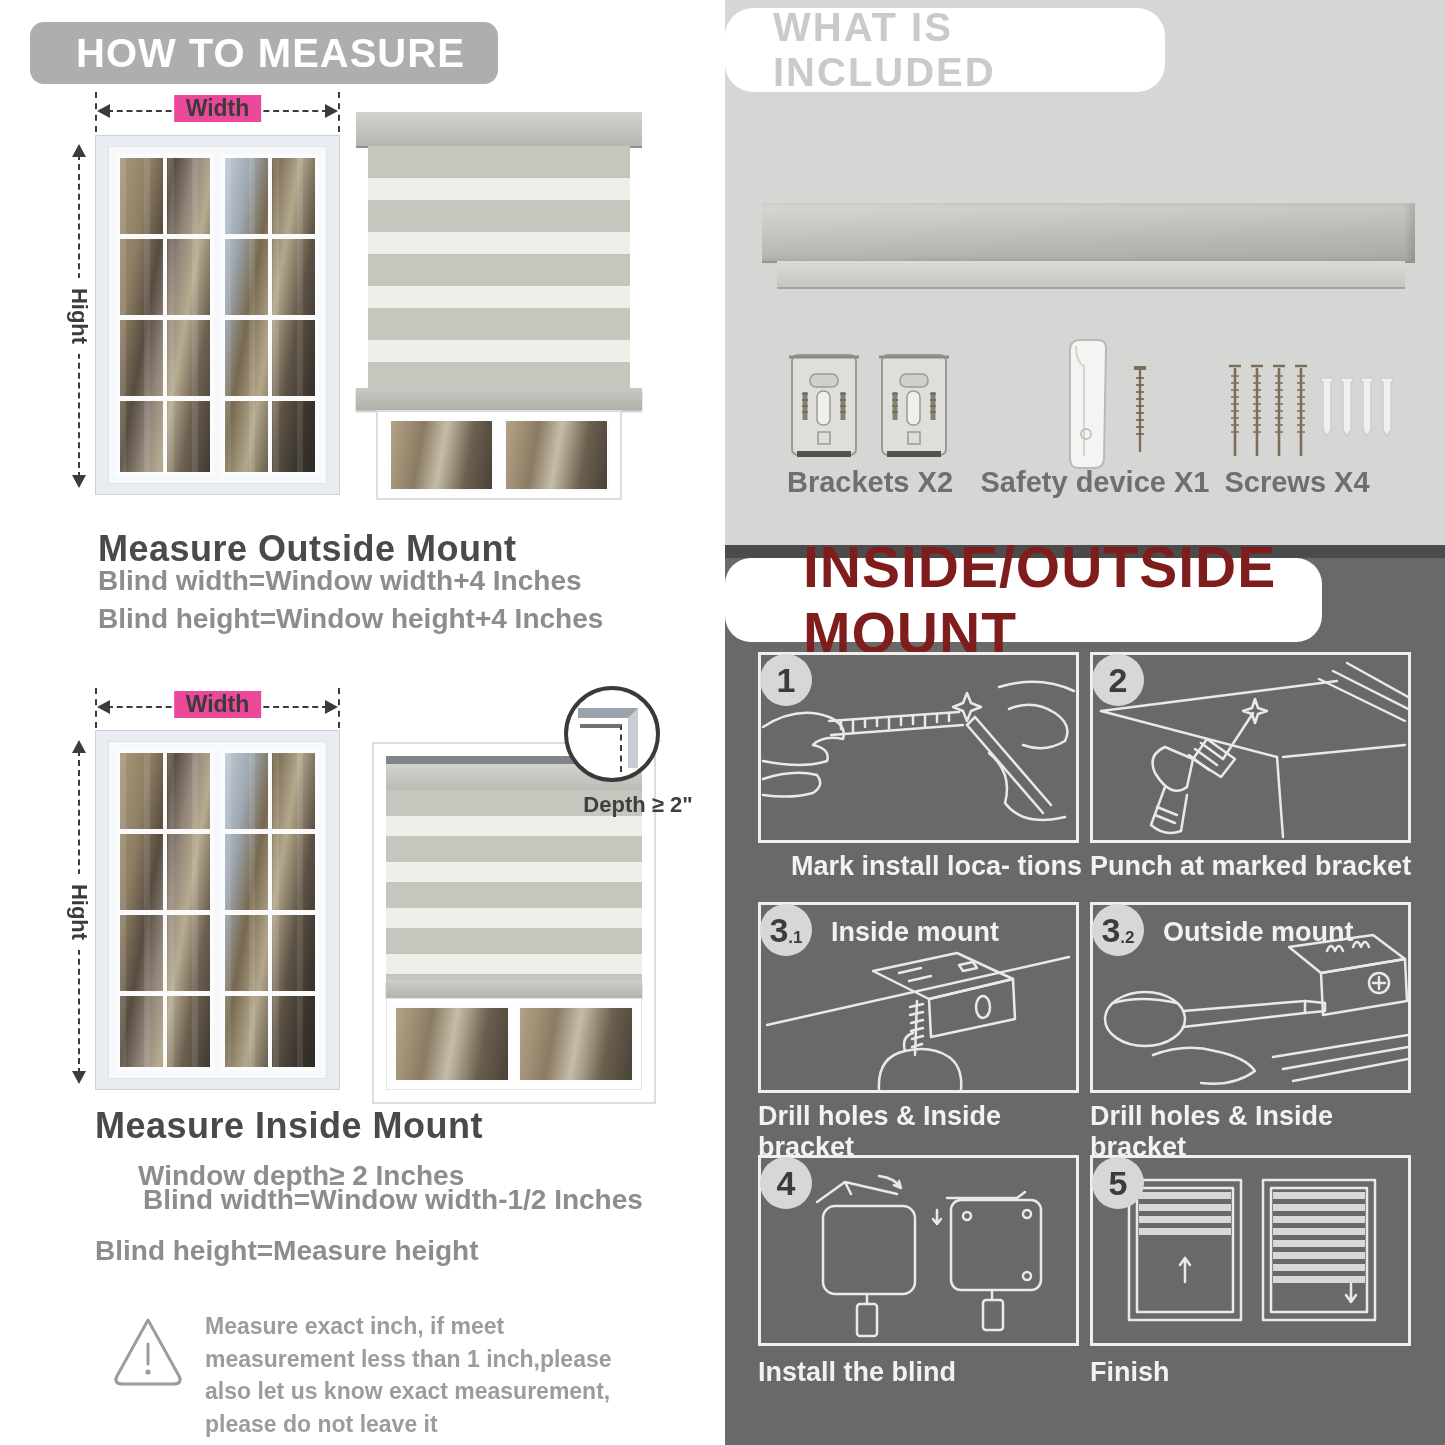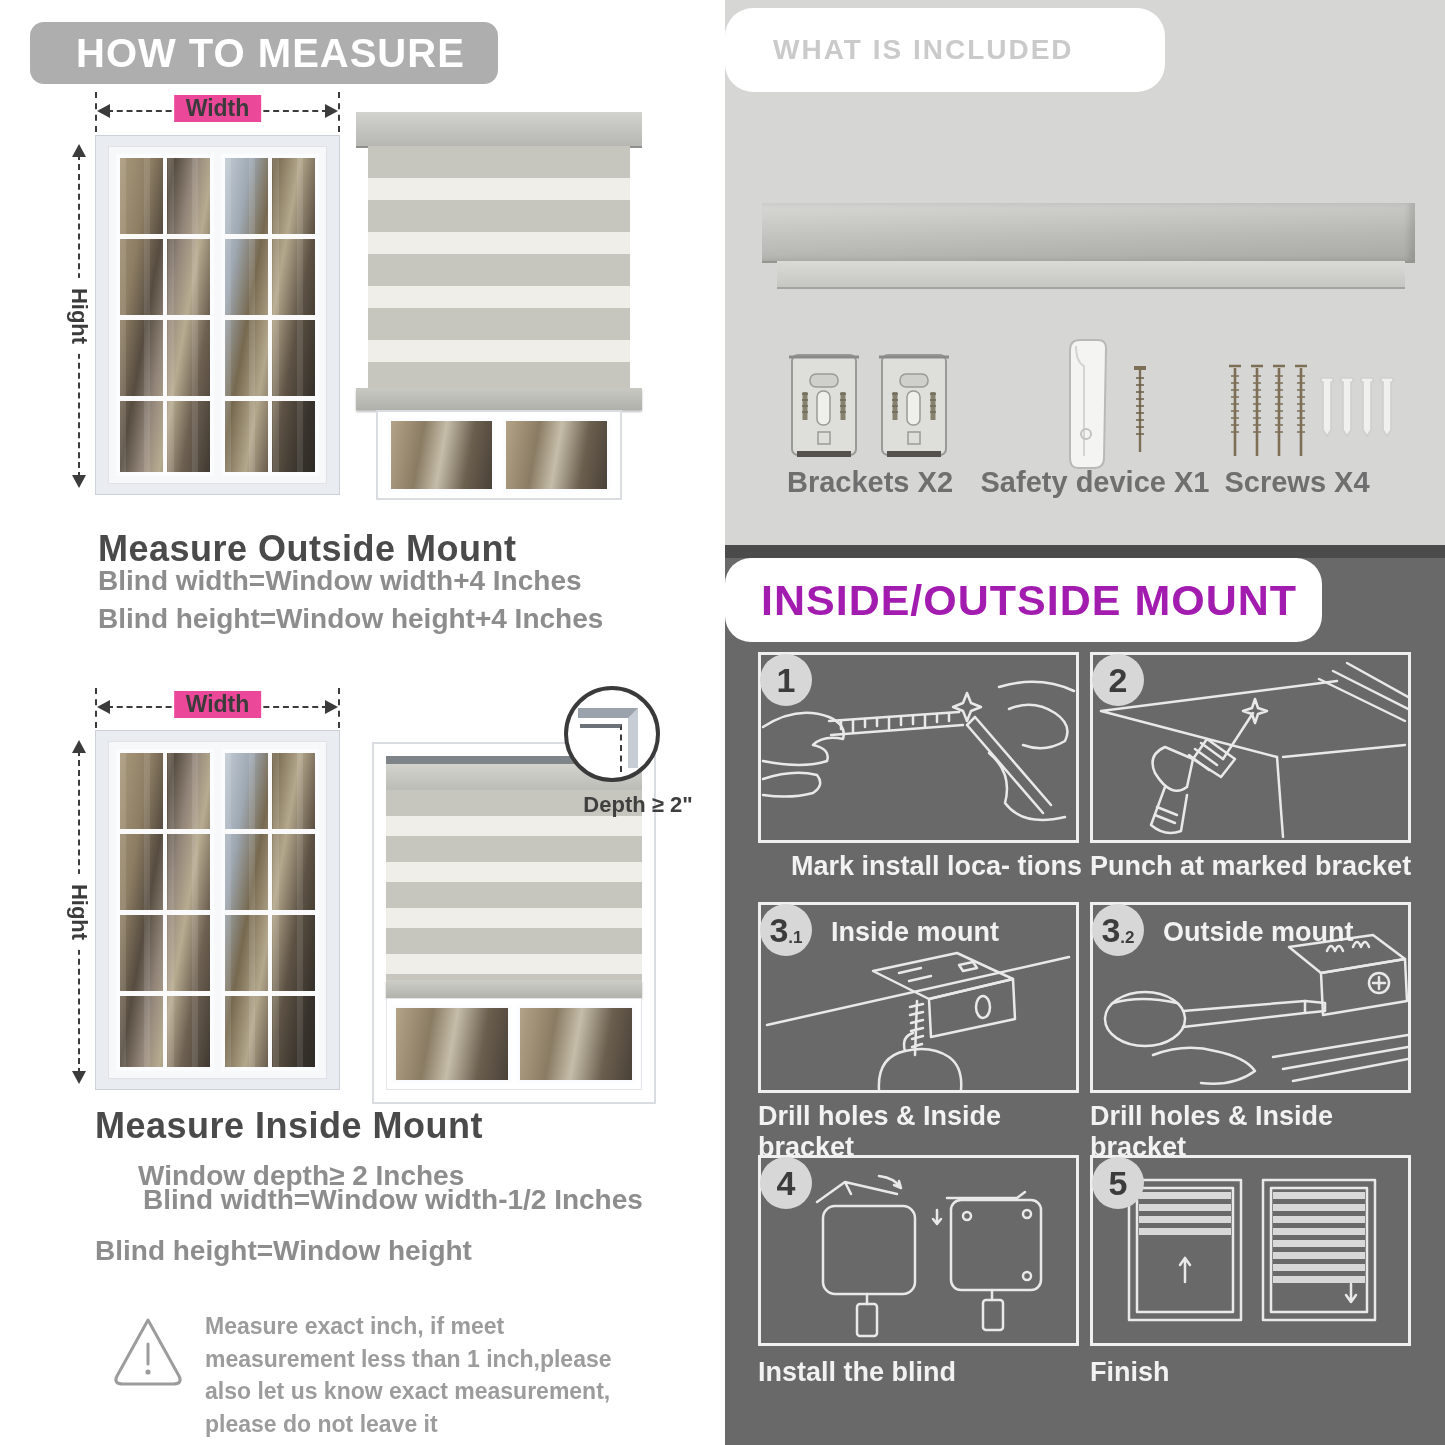--- a/index.html
+++ b/index.html
@@ -63,34 +63,34 @@
   .sub-line{font-size:28px;font-weight:bold;color:#8d8d8d;}
   .depth-lbl{font-size:22px;font-weight:bold;color:#3f3f3f;}
 
   .warning{display:flex;gap:20px;align-items:flex-start;}
   .warning .wtext{font-size:23px;font-weight:bold;color:#9c9c9c;line-height:1.42;width:450px;}
 
   
   .rt{left:725px;top:0;width:720px;height:545px;background:#d6d6d4;}
   .rt-header{position:absolute;left:0;top:8px;width:440px;height:84px;background:#ffffff;border-radius:28px;
     display:flex;align-items:center;padding-left:48px;box-sizing:border-box;}
-  .rt-header span{color:#cacaca;font-size:28px;font-weight:bold;letter-spacing:2px;}
+  .rt-header span{color:#cacaca;font-size:40px;font-weight:bold;letter-spacing:2px;}
   .rt-label{position:absolute;left:0;top:140px;width:100%;text-align:center;font-size:31px;font-weight:bold;color:#737373;}
   .rail-main{position:absolute;left:37px;top:203px;width:653px;height:58px;
     background:linear-gradient(178deg,#d8d8d4,#b7b7b3 65%,#a9a9a5);box-shadow:inset -6px 0 6px rgba(0,0,0,.12),0 2px 0 #96968f;}
   .rail-under{position:absolute;left:52px;top:261px;width:628px;height:26px;
     background:linear-gradient(#dadad6,#c6c6c2);box-shadow:0 2px 0 #a3a39f;}
   .rt-item-label{position:absolute;top:466px;text-align:center;font-size:29px;font-weight:bold;color:#6f6f6f;}
 
   
   .rb{left:725px;top:545px;width:720px;height:900px;background:#696969;}
   .rb-strip{position:absolute;left:0;top:0;width:100%;height:13px;background:#4b4b4b;}
   .rb-header{position:absolute;left:0;top:13px;width:597px;height:84px;background:#ffffff;border-radius:26px;
     display:flex;align-items:center;padding-left:36px;box-sizing:border-box;}
-  .rb-header span{color:#a21caf;font-size:43px;font-weight:bold;letter-spacing:1px;}
+  .rb-header span{color:#7f1d1d;font-size:57px;font-weight:bold;letter-spacing:1px;margin-left:42px;}
   .panel{position:absolute;width:315px;height:185px;border:3px solid #efefef;box-sizing:content-box;}
   .panel svg{position:absolute;inset:0;}
   .badge{position:absolute;left:-1px;top:-1px;width:52px;height:52px;border-radius:50%;background:#d7d7d7;
     display:flex;align-items:center;justify-content:center;}
   .badge .n{font-size:34px;font-weight:bold;color:#3c3c3c;line-height:1;}
   .badge .s{font-size:17px;font-weight:bold;color:#3c3c3c;align-self:flex-end;margin-bottom:8px;}
   .panel-title{position:absolute;left:70px;top:12px;font-size:27px;font-weight:bold;color:#f2f2f2;}
   .caption{position:absolute;width:330px;font-size:27px;font-weight:bold;color:#f2f2f2;}
 
   svg.lineart{stroke:#e9e9e9;stroke-width:2.5;fill:none;stroke-linecap:round;stroke-linejoin:round;}
@@ -172,21 +172,21 @@
   </div>
   <div class="abs zoom-circle" style="left:564px;top:686px;">
     <div class="zc-inner"></div>
     <div class="zc-inner2"></div>
   </div>
   <div class="abs depth-lbl" style="left:558px;top:792px;width:160px;text-align:center;">Depth ≥ 2"</div>
 
   <div class="abs h-big" style="left:95px;top:1105px;">Measure Inside Mount</div>
   <div class="abs sub-line" style="left:95px;top:1160px;margin-left:43px;">Window depth≥ 2 Inches</div>
   <div class="abs sub-line" style="left:95px;top:1184px;margin-left:48px;">Blind width=Window width-1/2 Inches</div>
-  <div class="abs sub-line" style="left:95px;top:1235px;">Blind height=Window height</div>
+  <div class="abs sub-line" style="left:95px;top:1235px;">Blind height=Measure height</div>
 
   <div class="abs warning" style="left:111px;top:1310px;">
     <svg width="74" height="82" viewBox="0 0 74 82" class="lineart" style="stroke:#9c9c9c;stroke-width:3;">
       <path d="M37 10 L68 66 Q72 74 62 74 L12 74 Q2 74 6 66 Z"></path>
       <path d="M37 34 v20"></path>
       <circle cx="37" cy="62" r="2.6" fill="#9c9c9c" stroke="none"></circle>
     </svg>
     <div class="wtext">Measure exact inch, if meet measurement less than 1 inch,please also let us know exact measurement, please do not leave it</div>
   </div>
 

